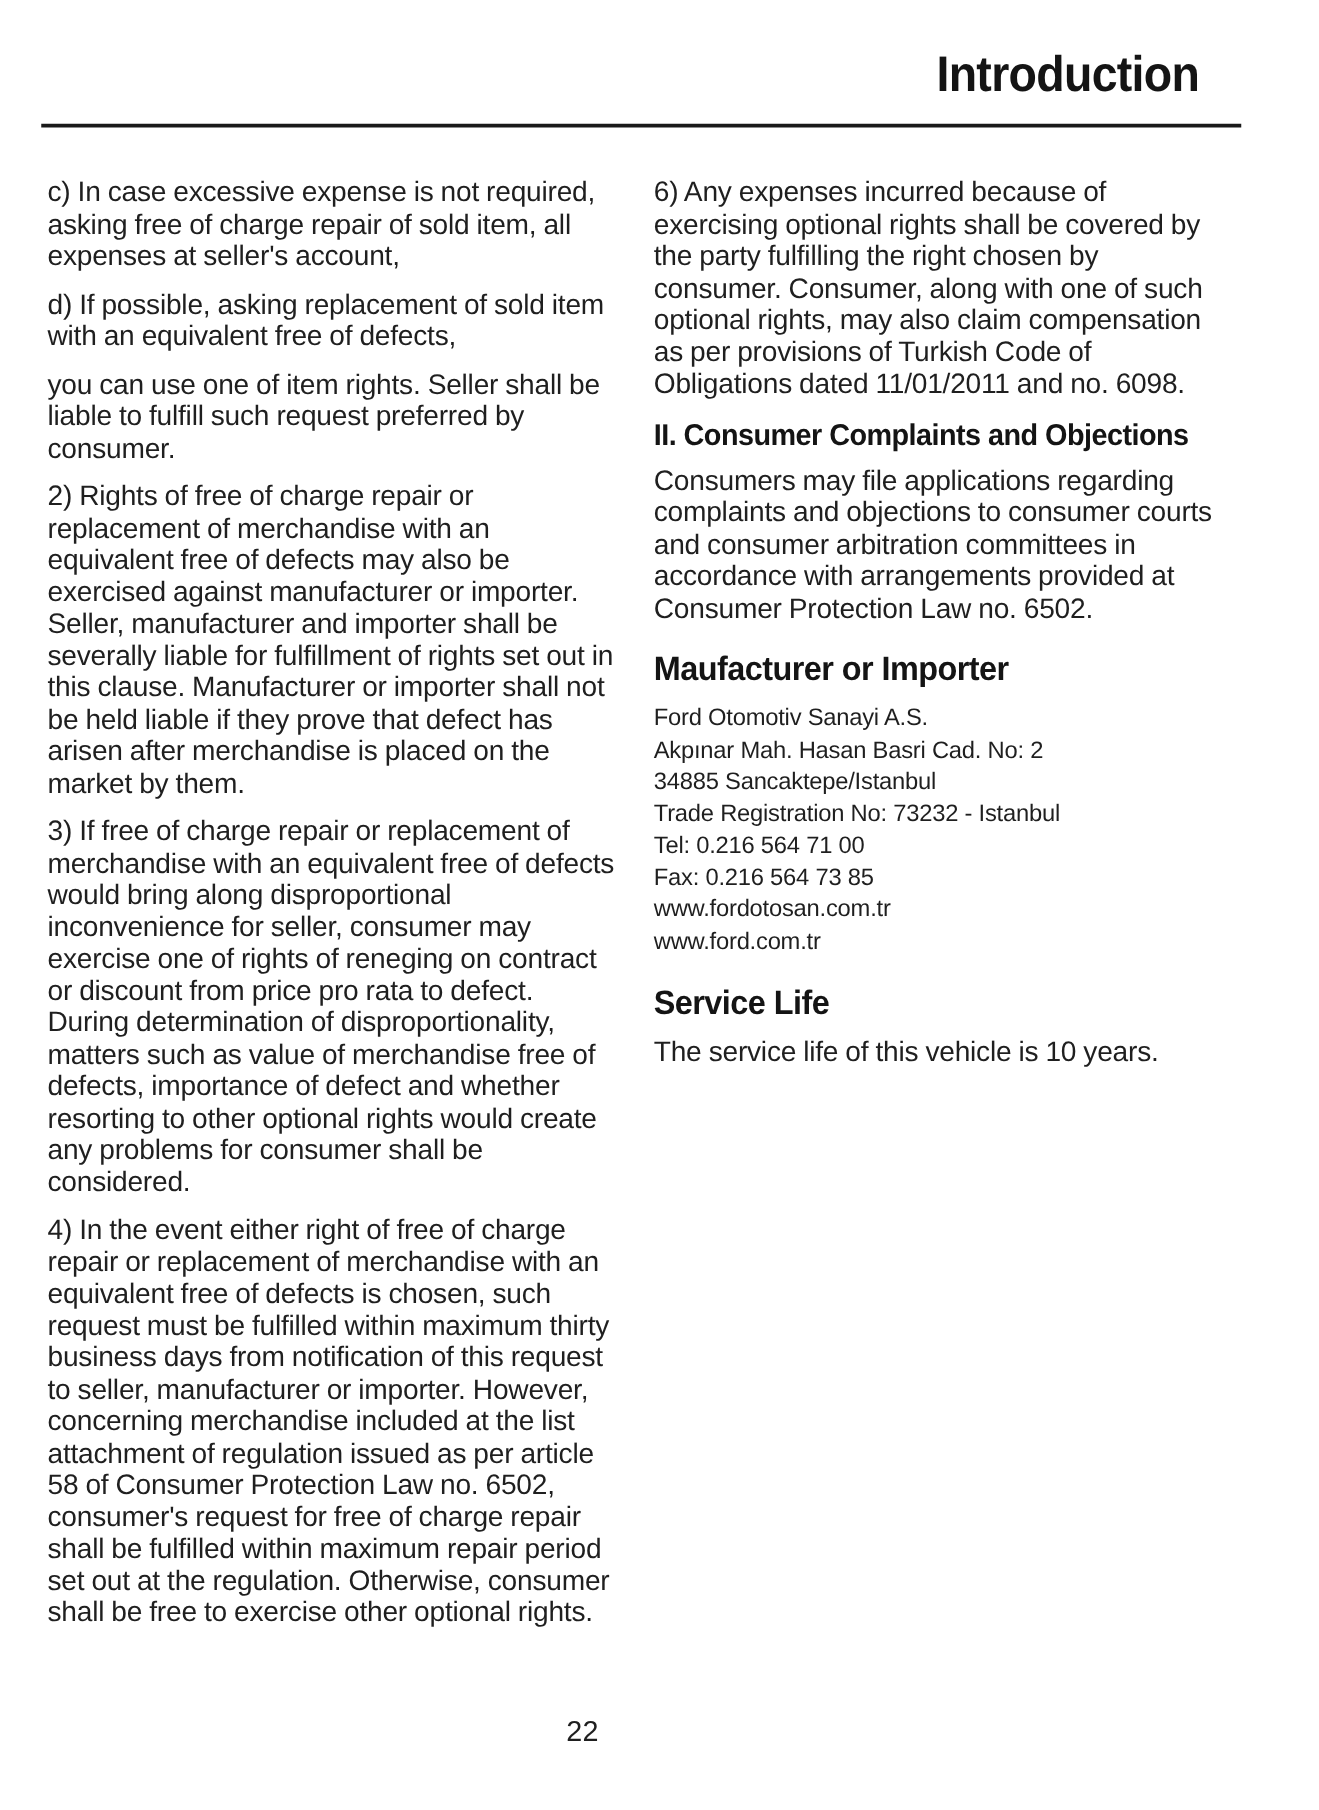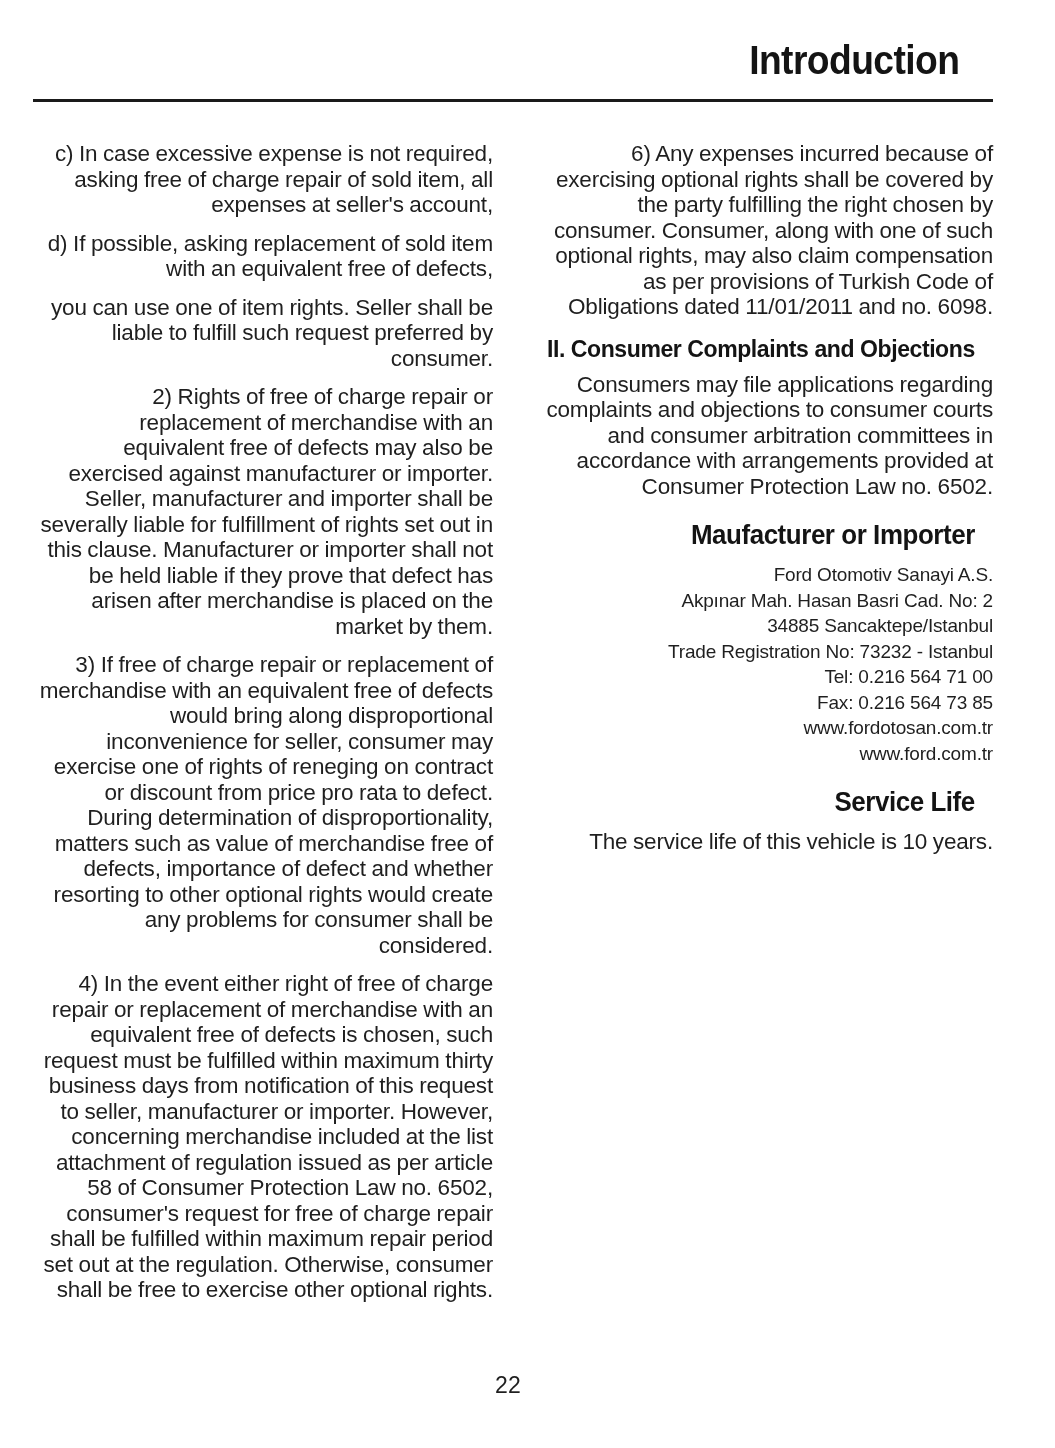--- a/index.html
+++ b/index.html
@@ -48,23 +48,22 @@
     background: #1a1a1a;
   }
 
   
   .columns {
     position: absolute;
     top: 141px;
     left: 38px;
     width: 955px;
     display: flex;
-    gap: 45px;
+    gap: 30px;
     align-items: flex-start;
-    text-align: right;
   }
   .col {
     width: 455px;
     flex: 0 0 455px;
   }
 
   
   p.body-text {
     margin: 0 0 13px 0;
     font-size: 22.5px;
@@ -108,21 +107,20 @@
   .page-number {
     position: absolute;
     top: 1372px;
     left: 0;
     width: 932px;
     text-align: center;
     font-size: 23px;
     line-height: 26px;
     color: #1f1f1f;
     letter-spacing: 0.2px;
-    margin-left: 42px;
   }
 </style>
 </head>
 <body>
 
 <div class="page">
 
   <div class="page-header">
     <h1 class="page-title">Introduction</h1>
   </div>

